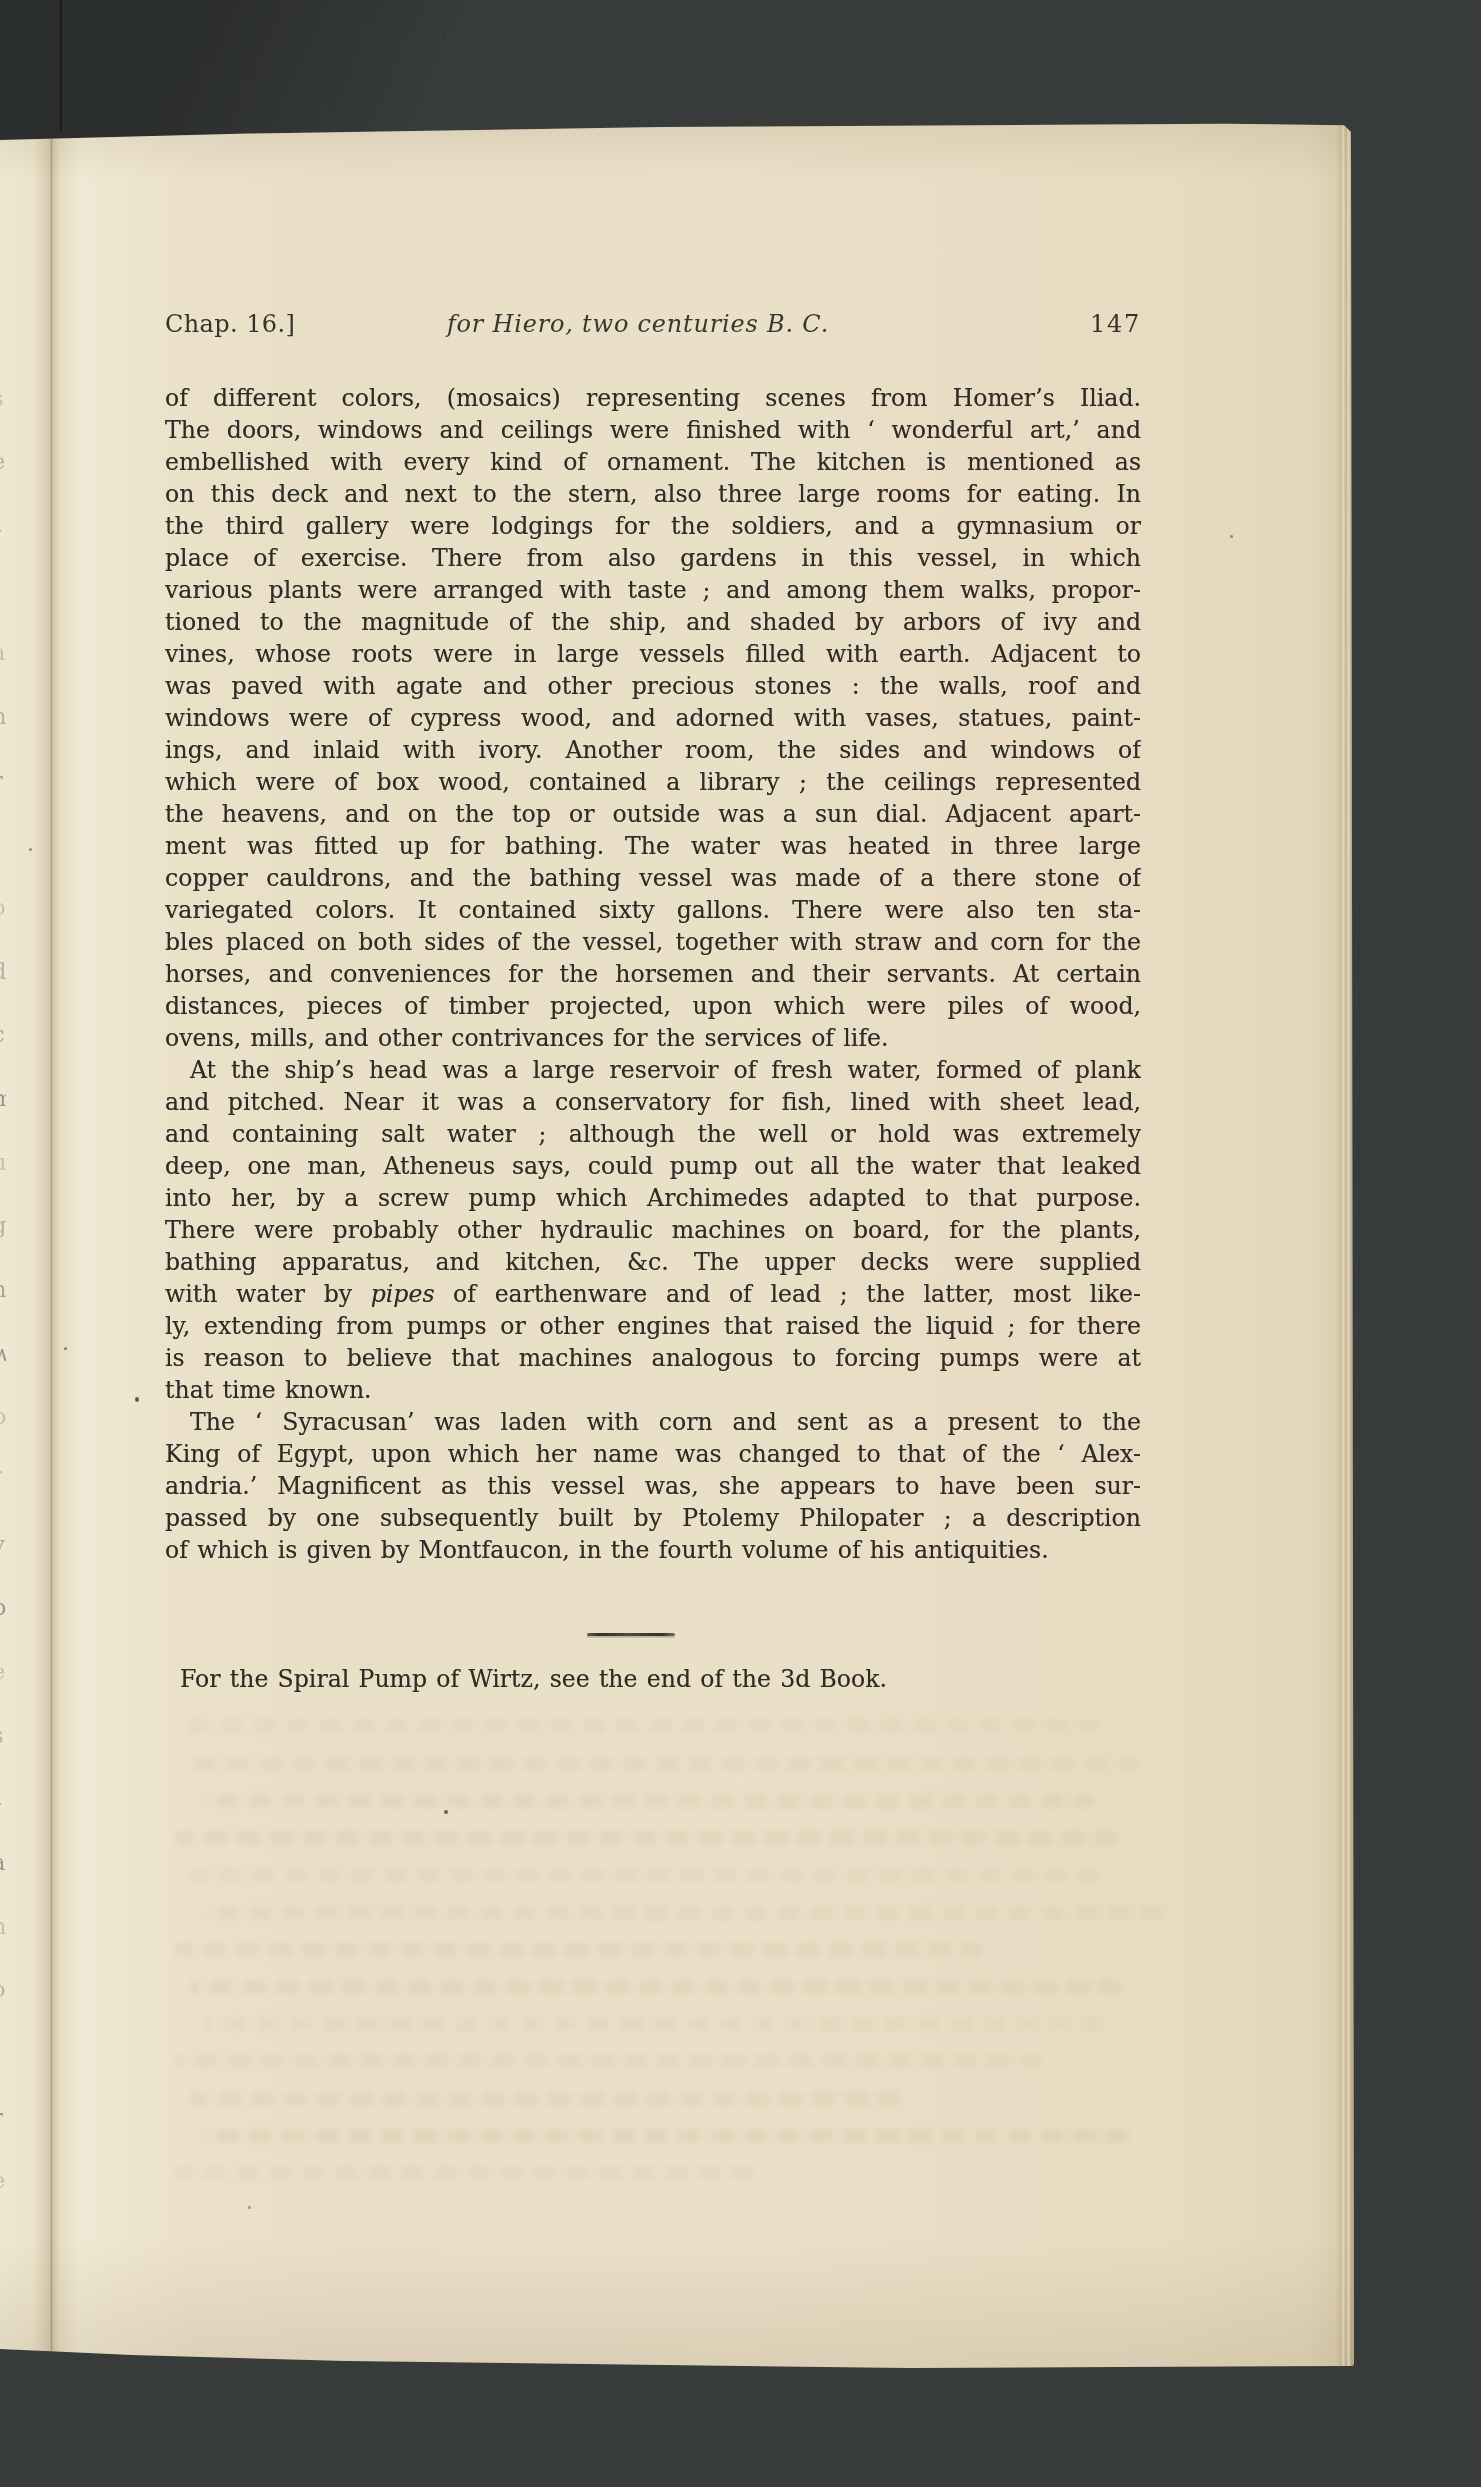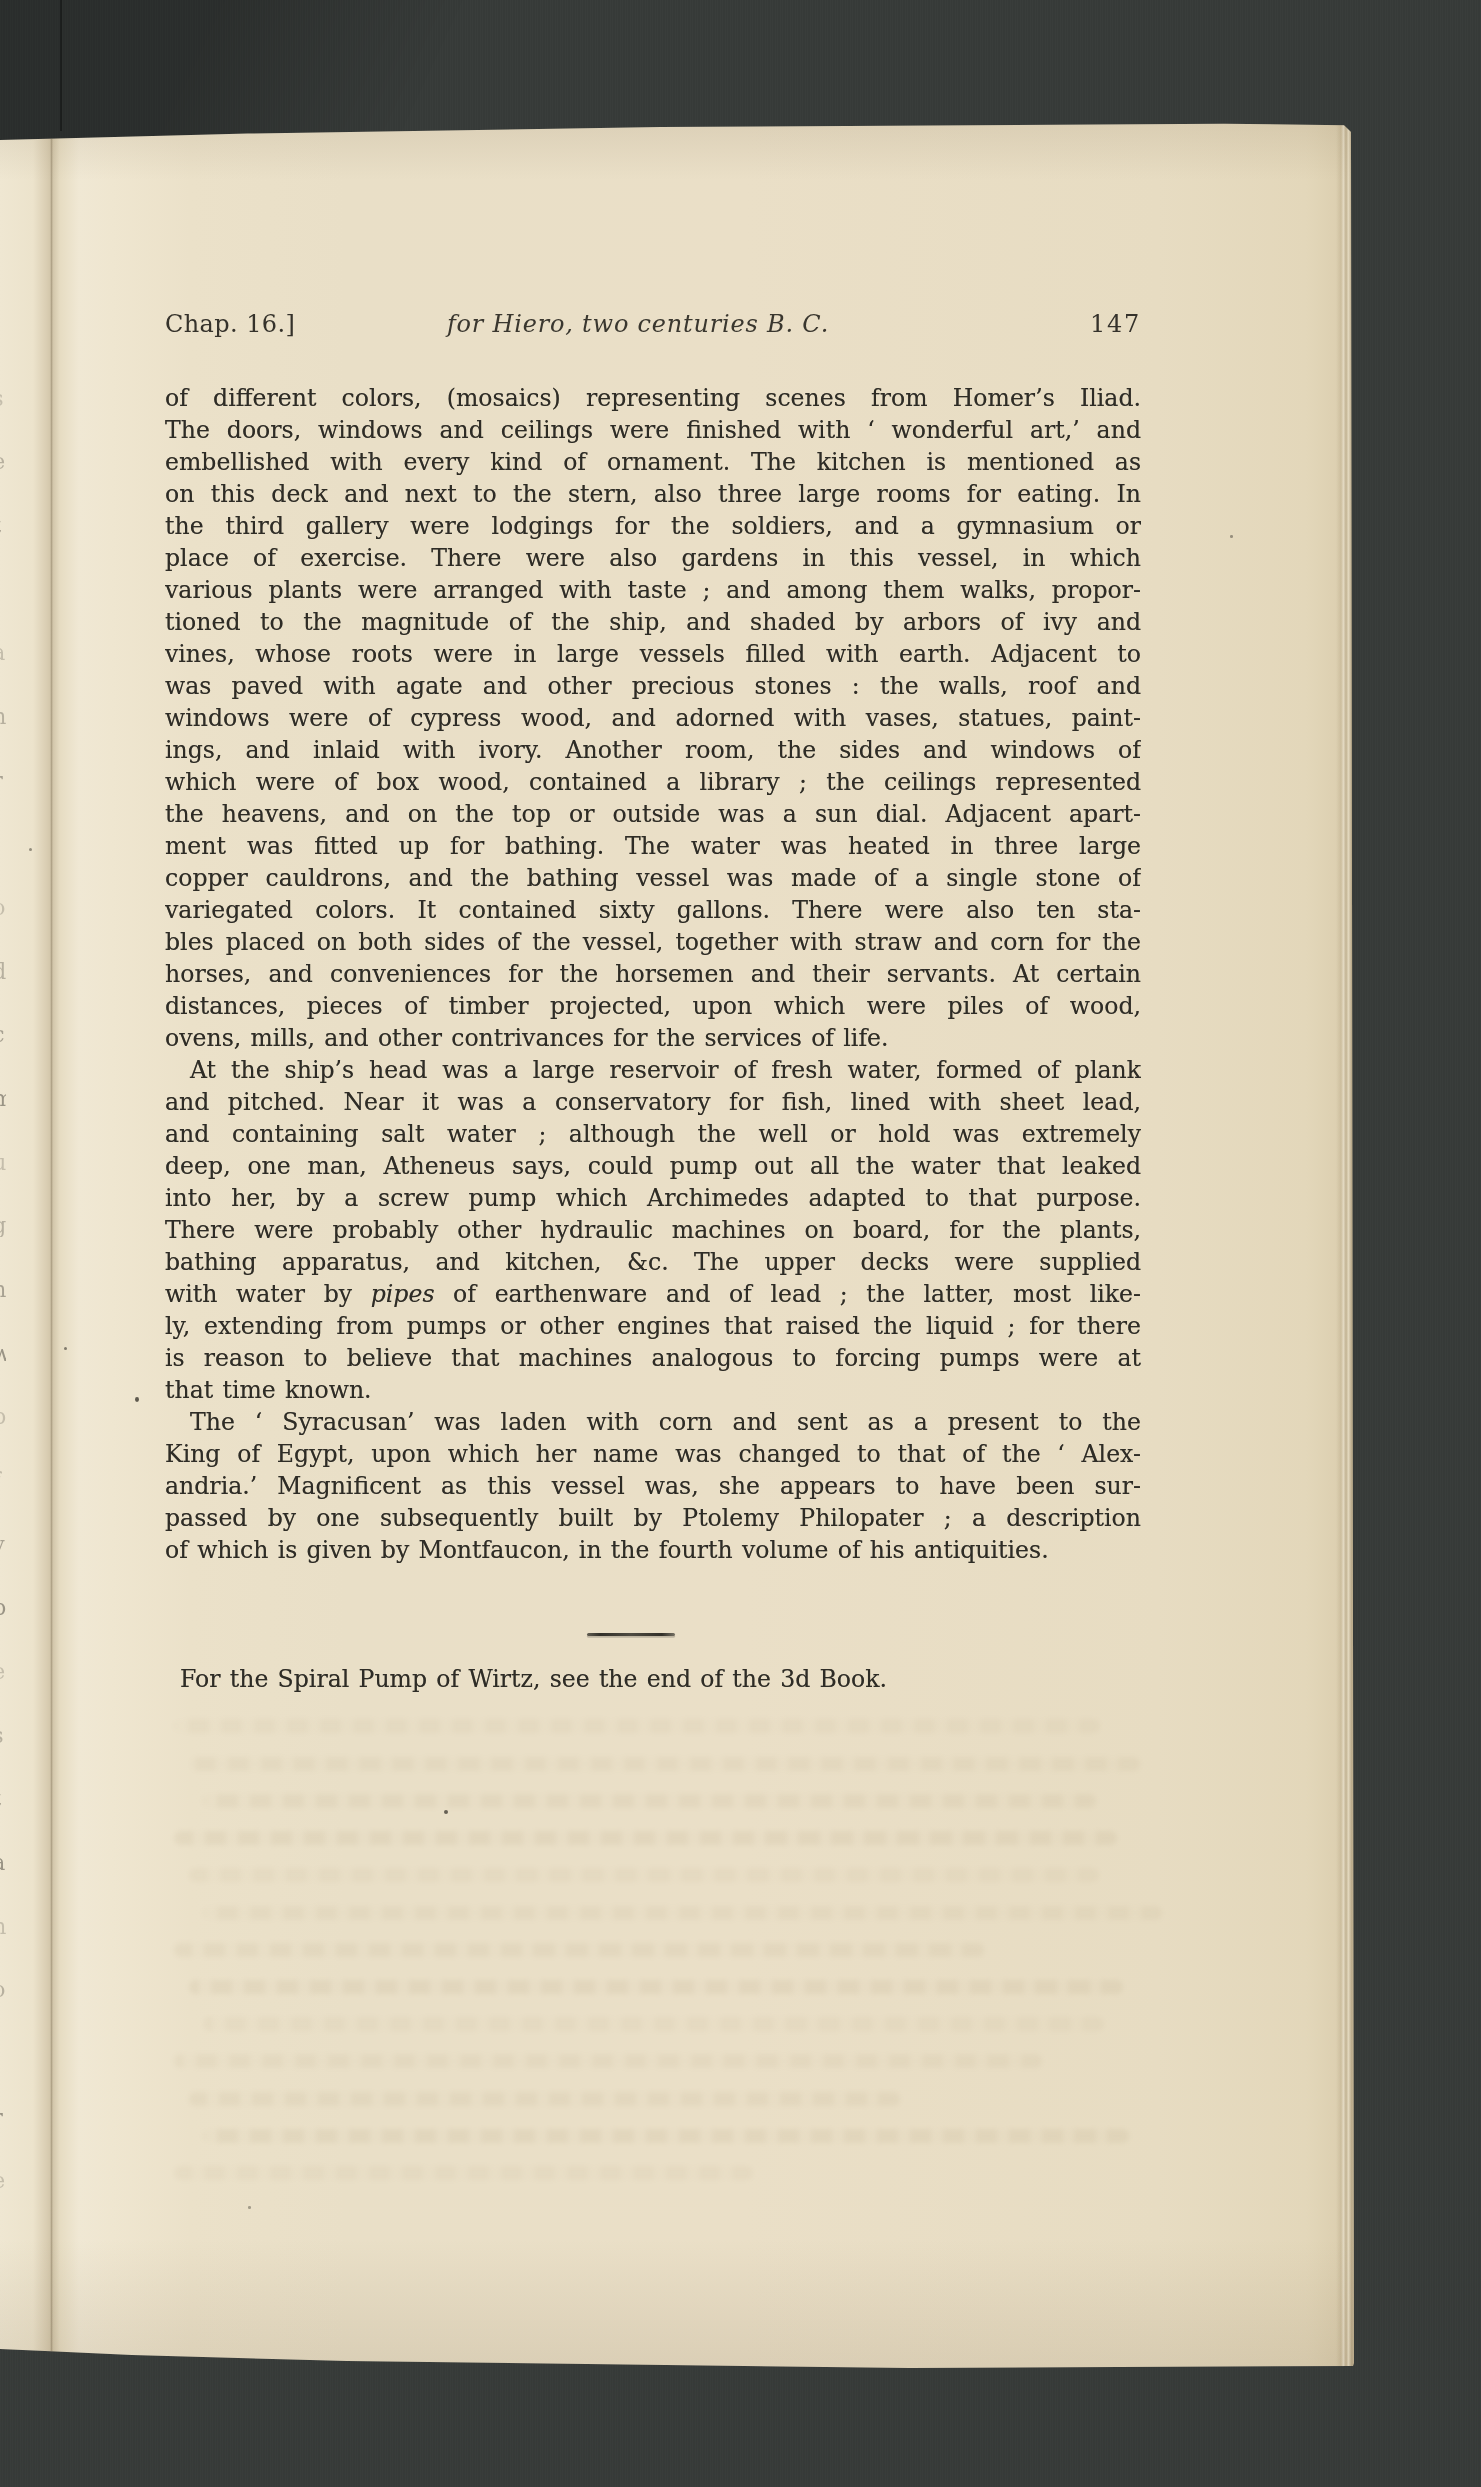--- a/index.html
+++ b/index.html
@@ -131,31 +131,31 @@
       <span class="chapter">Chap. 16.]</span>
       <span class="running-title">for Hiero, two centuries B. C.</span>
       <span class="pagenum">147</span>
     </div>
     <div class="bodytext">
         <div class="line">of different colors, (mosaics) representing scenes from Homer’s Iliad.</div>
         <div class="line">The doors, windows and ceilings were finished with ‘ wonderful art,’ and</div>
         <div class="line">embellished with every kind of ornament. The kitchen is mentioned as</div>
         <div class="line">on this deck and next to the stern, also three large rooms for eating. In</div>
         <div class="line">the third gallery were lodgings for the soldiers, and a gymnasium or</div>
-        <div class="line">place of exercise. There were also gardens in this vessel, in which</div>
+        <div class="line">place of exercise. There from also gardens in this vessel, in which</div>
         <div class="line">various plants were arranged with taste ; and among them walks, propor-</div>
         <div class="line">tioned to the magnitude of the ship, and shaded by arbors of ivy and</div>
         <div class="line">vines, whose roots were in large vessels filled with earth. Adjacent to</div>
         <div class="line">was paved with agate and other precious stones : the walls, roof and</div>
         <div class="line">windows were of cypress wood, and adorned with vases, statues, paint-</div>
         <div class="line">ings, and inlaid with ivory. Another room, the sides and windows of</div>
         <div class="line">which were of box wood, contained a library ; the ceilings represented</div>
         <div class="line">the heavens, and on the top or outside was a sun dial. Adjacent apart-</div>
         <div class="line">ment was fitted up for bathing. The water was heated in three large</div>
-        <div class="line">copper cauldrons, and the bathing vessel was made of a single stone of</div>
+        <div class="line">copper cauldrons, and the bathing vessel was made of a there stone of</div>
         <div class="line">variegated colors. It contained sixty gallons. There were also ten sta-</div>
         <div class="line">bles placed on both sides of the vessel, together with straw and corn for the</div>
         <div class="line">horses, and conveniences for the horsemen and their servants. At certain</div>
         <div class="line">distances, pieces of timber projected, upon which were piles of wood,</div>
         <div class="line end">ovens, mills, and other contrivances for the services of life.</div>
         <div class="line ind">At the ship’s head was a large reservoir of fresh water, formed of plank</div>
         <div class="line">and pitched. Near it was a conservatory for fish, lined with sheet lead,</div>
         <div class="line">and containing salt water ; although the well or hold was extremely</div>
         <div class="line">deep, one man, Atheneus says, could pump out all the water that leaked</div>
         <div class="line">into her, by a screw pump which Archimedes adapted to that purpose.</div>

